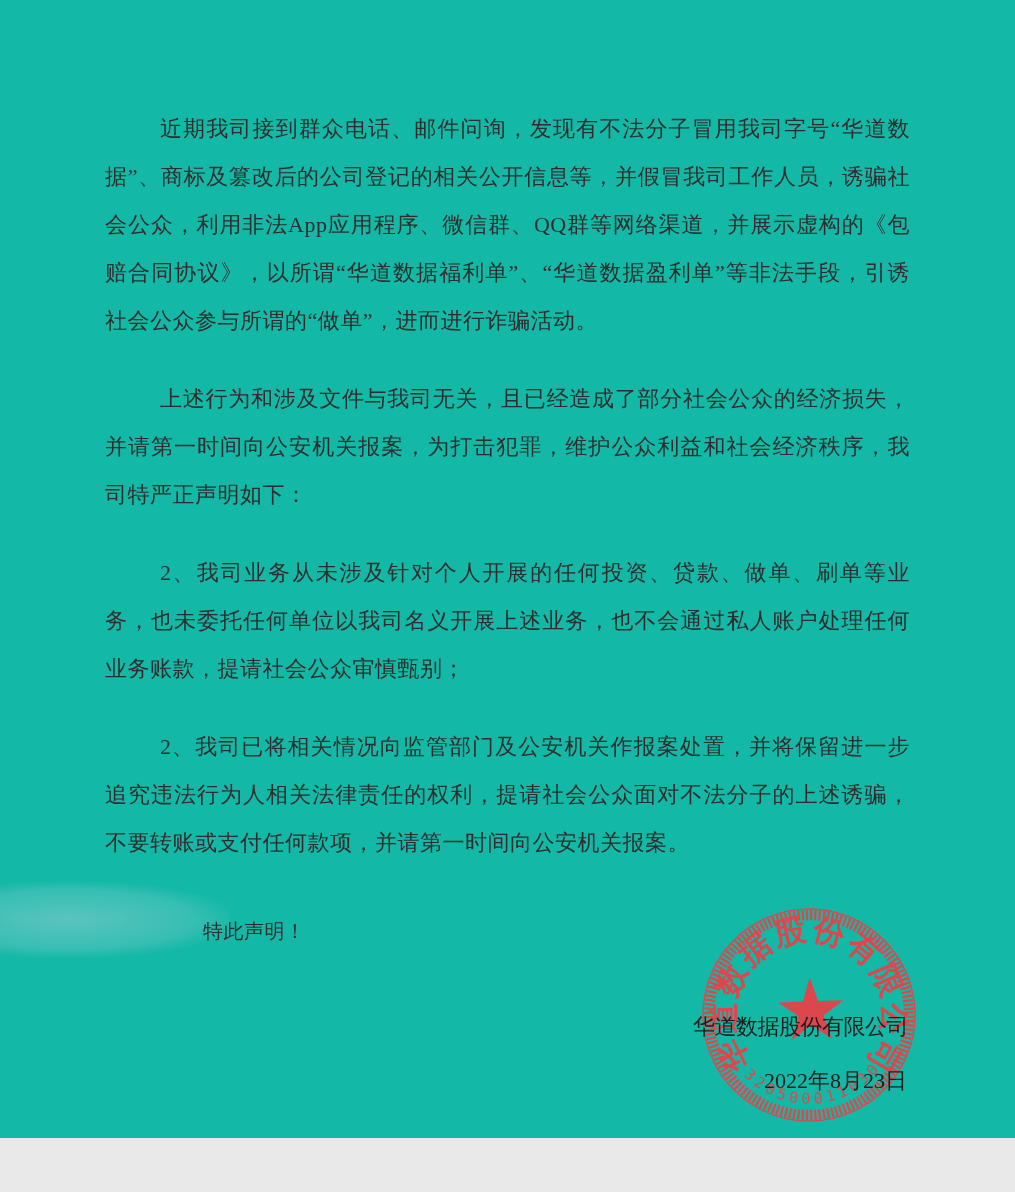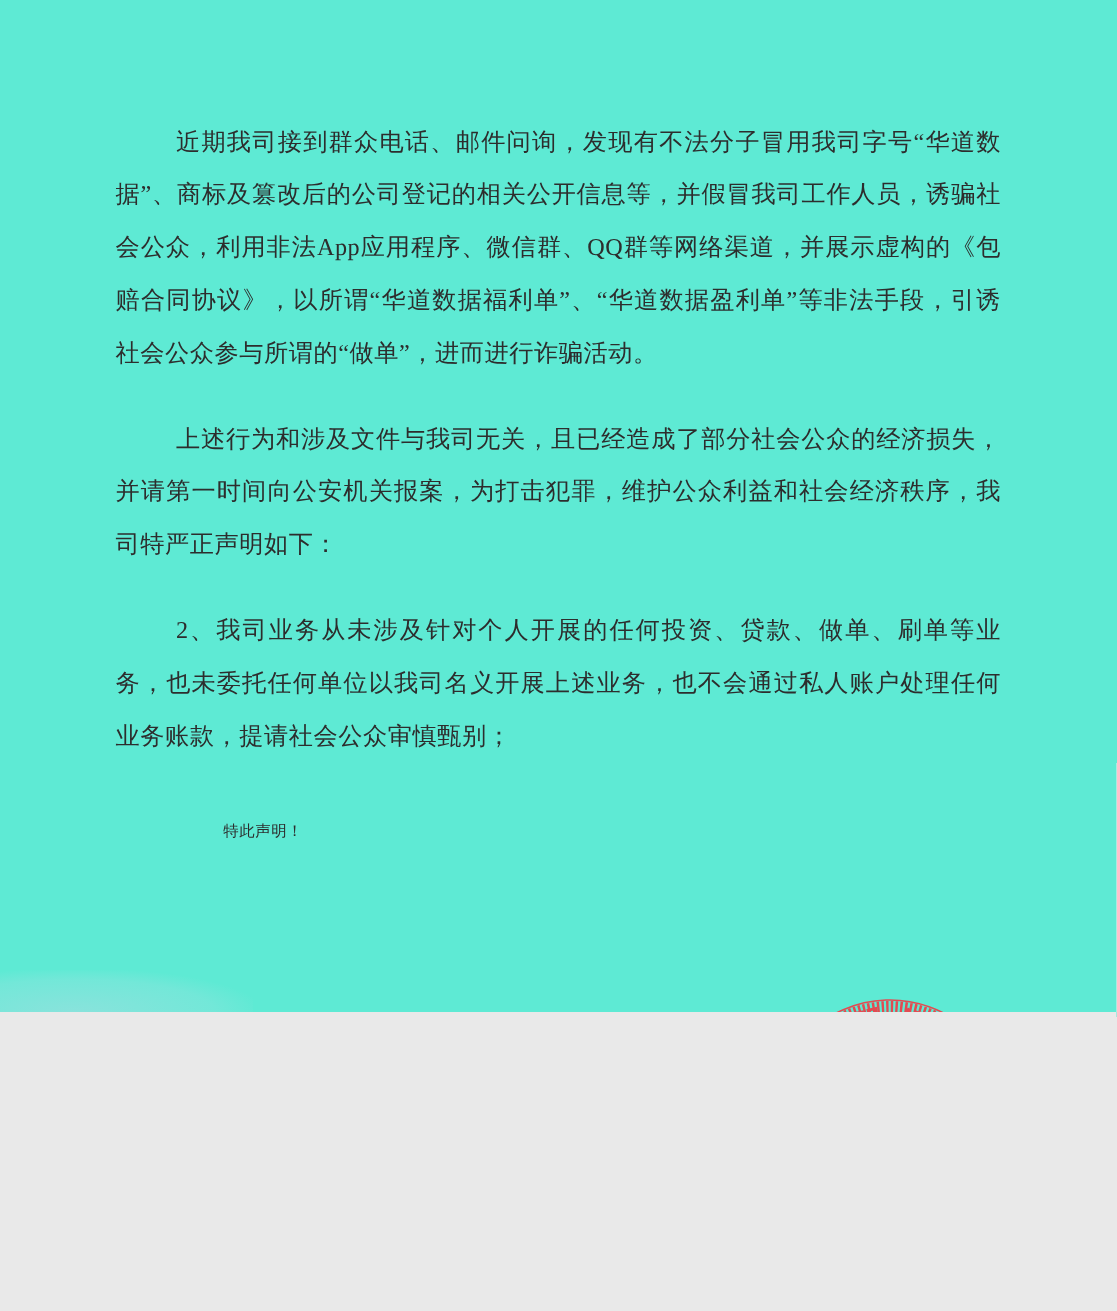--- a/index.html
+++ b/index.html
@@ -1,19 +1,19 @@
 <!DOCTYPE html>
 <html><head>
 <meta charset="utf-8">
 <style>
   html,body { margin:0; padding:0; background:#e9e9e9; }
   .page {
     position:relative;
-    width:1015px; height:920px;
-    background:#5eead4;
+    width:1015px; height:1138px;
+    background:#14b8a6;
     overflow:hidden;
     font-family:"Liberation Serif","DejaVu Serif",serif;
     color:#2d2d2d;
   }
   .doc {
     position:absolute;
     left:105px; top:105px;
     width:805px;
     font-size:22px;
     line-height:48px;
@@ -21,21 +21,21 @@
     word-break:break-all;
     letter-spacing:0.5px;
   }
   .doc p {
     margin:0 0 30px 0;
     text-indent:55px;
   }
   .closing {
     margin-top:40px;
     padding-left:98px;
-    font-size:14px;
+    font-size:20px;
     line-height:48px;
   }
   .smudge {
     position:absolute;
     left:-40px; top:882px;
     width:270px; height:75px;
     background:radial-gradient(ellipse at 40% 50%, rgba(205,215,232,0.38) 0%, rgba(210,220,235,0.18) 55%, rgba(255,255,255,0) 75%);
     pointer-events:none;
   }
   .seal {
@@ -80,20 +80,21 @@
 <body>
 
 <div class="page">
 
   <div class="smudge"></div>
 
   <div class="doc">
     <p>近期我司接到群众电话、邮件问询，发现有不法分子冒用我司字号“华道数据”、商标及篡改后的公司登记的相关公开信息等，并假冒我司工作人员，诱骗社会公众，利用非法App应用程序、微信群、QQ群等网络渠道，并展示虚构的《包赔合同协议》，以所谓“华道数据福利单”、“华道数据盈利单”等非法手段，引诱社会公众参与所谓的“做单”，进而进行诈骗活动。</p>
     <p>上述行为和涉及文件与我司无关，且已经造成了部分社会公众的经济损失，并请第一时间向公安机关报案，为打击犯罪，维护公众利益和社会经济秩序，我司特严正声明如下：</p>
     <p>2、我司业务从未涉及针对个人开展的任何投资、贷款、做单、刷单等业务，也未委托任何单位以我司名义开展上述业务，也不会通过私人账户处理任何业务账款，提请社会公众审慎甄别；</p>
+    <p>2、我司已将相关情况向监管部门及公安机关作报案处置，并将保留进一步追究违法行为人相关法律责任的权利，提请社会公众面对不法分子的上述诱骗，不要转账或支付任何款项，并请第一时间向公安机关报案。</p>
     <div class="closing">特此声明！</div>
   </div>
 
   <div class="seal">
     <svg width="218" height="218" viewBox="0 0 216 216">
       <defs>
         <path id="arcTop" d="M 51.3 155.6 A 74 74 0 1 1 164.7 155.6"></path>
         <path id="arcBottom" d="M 38.6 162.2 A 88 88 0 0 0 177.3 162.2"></path>
       </defs>
 

